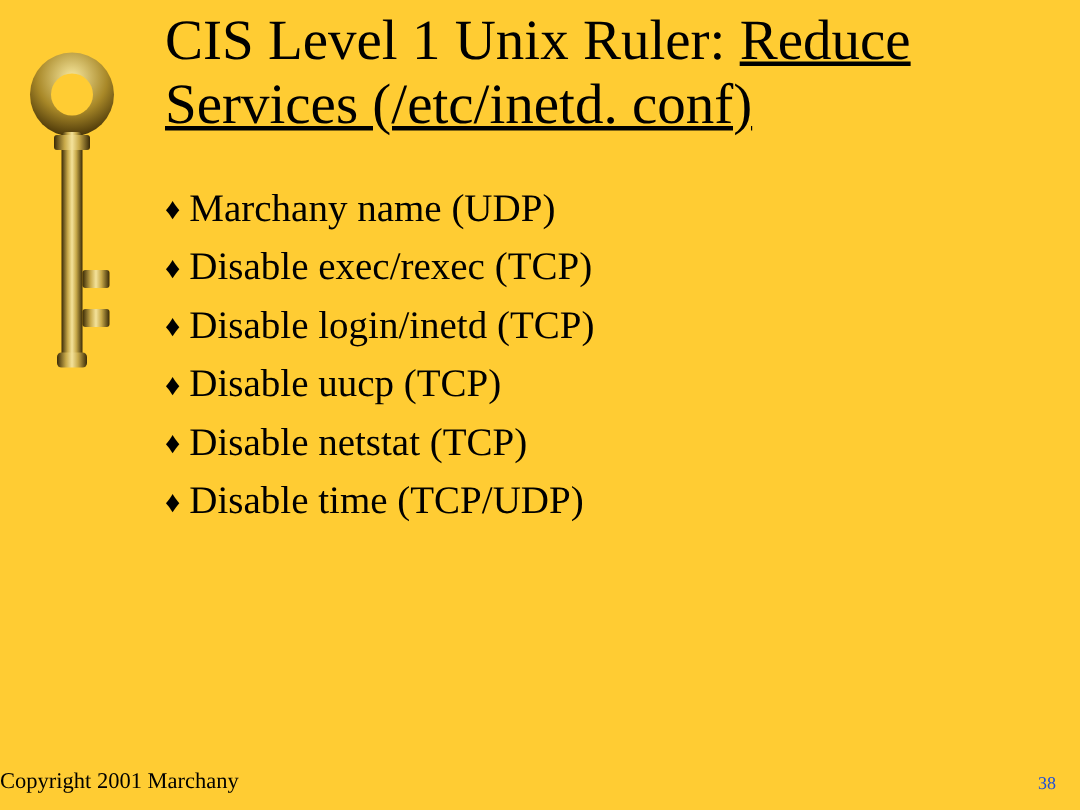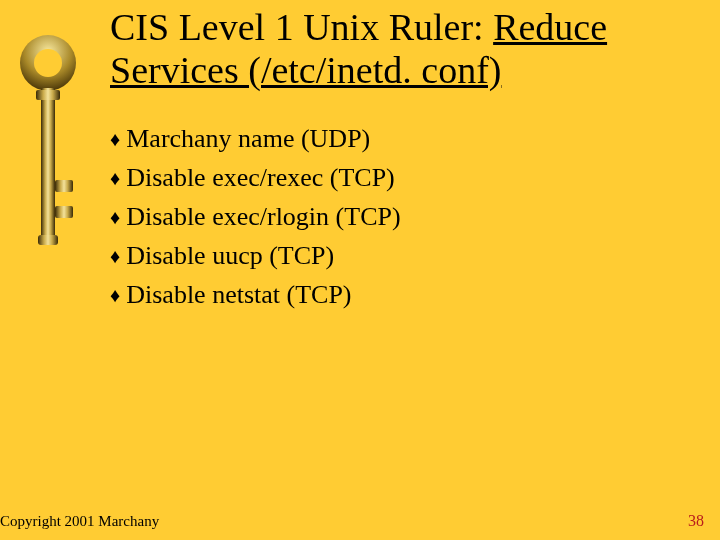--- a/index.html
+++ b/index.html
@@ -28,21 +28,21 @@
   .bullets li{
     font-size:26px;line-height:1.5;color:#000;
   }
   .bullet-icon{font-size:20px;vertical-align:1px;padding-right:6px}
   .footer{
     position:absolute;left:0;right:0;bottom:10px;
     font-size:15px;color:#000;
   }
   .pagenum{
     position:absolute;right:16px;bottom:10px;
-    font-size:16px;color:#b91c1c;
+    font-size:12px;color:#1d4ed8;
   }
 </style>
 </head>
 <body>
 
 <div class="sidebar">
   <svg class="key" viewBox="0 0 60 250">
     <defs>
       <radialGradient id="ring" cx="50%" cy="30%" r="70%">
         <stop offset="0%" stop-color="#f8e9a0"></stop>
@@ -67,20 +67,21 @@
   </svg>
 </div>
 
 <div class="content">
   <h1 class="title">
     <span>CIS Level 1 Unix Ruler: </span><span class="u">Reduce Services (/etc/inetd. conf)</span>
   </h1>
   <ul class="bullets">
     <li><span class="bullet-icon">♦</span><span>Marchany name (UDP)</span></li>
     <li><span class="bullet-icon">♦</span><span>Disable exec/rexec (TCP)</span></li>
-    <li><span class="bullet-icon">♦</span><span>Disable exec/rlogin (TCP)</span></li>
+    <li><span class="bullet-icon">♦</span><span>Disable login/inetd (TCP)</span></li>
     <li><span class="bullet-icon">♦</span><span>Disable uucp (TCP)</span></li>
     <li><span class="bullet-icon">♦</span><span>Disable netstat (TCP)</span></li>
+    <li><span class="bullet-icon">♦</span><span>Disable time (TCP/UDP)</span></li>
   </ul>
 </div>
 
 <div class="footer">Copyright 2001 Marchany</div>
 <div class="pagenum">38</div>
 
 </body></html>

